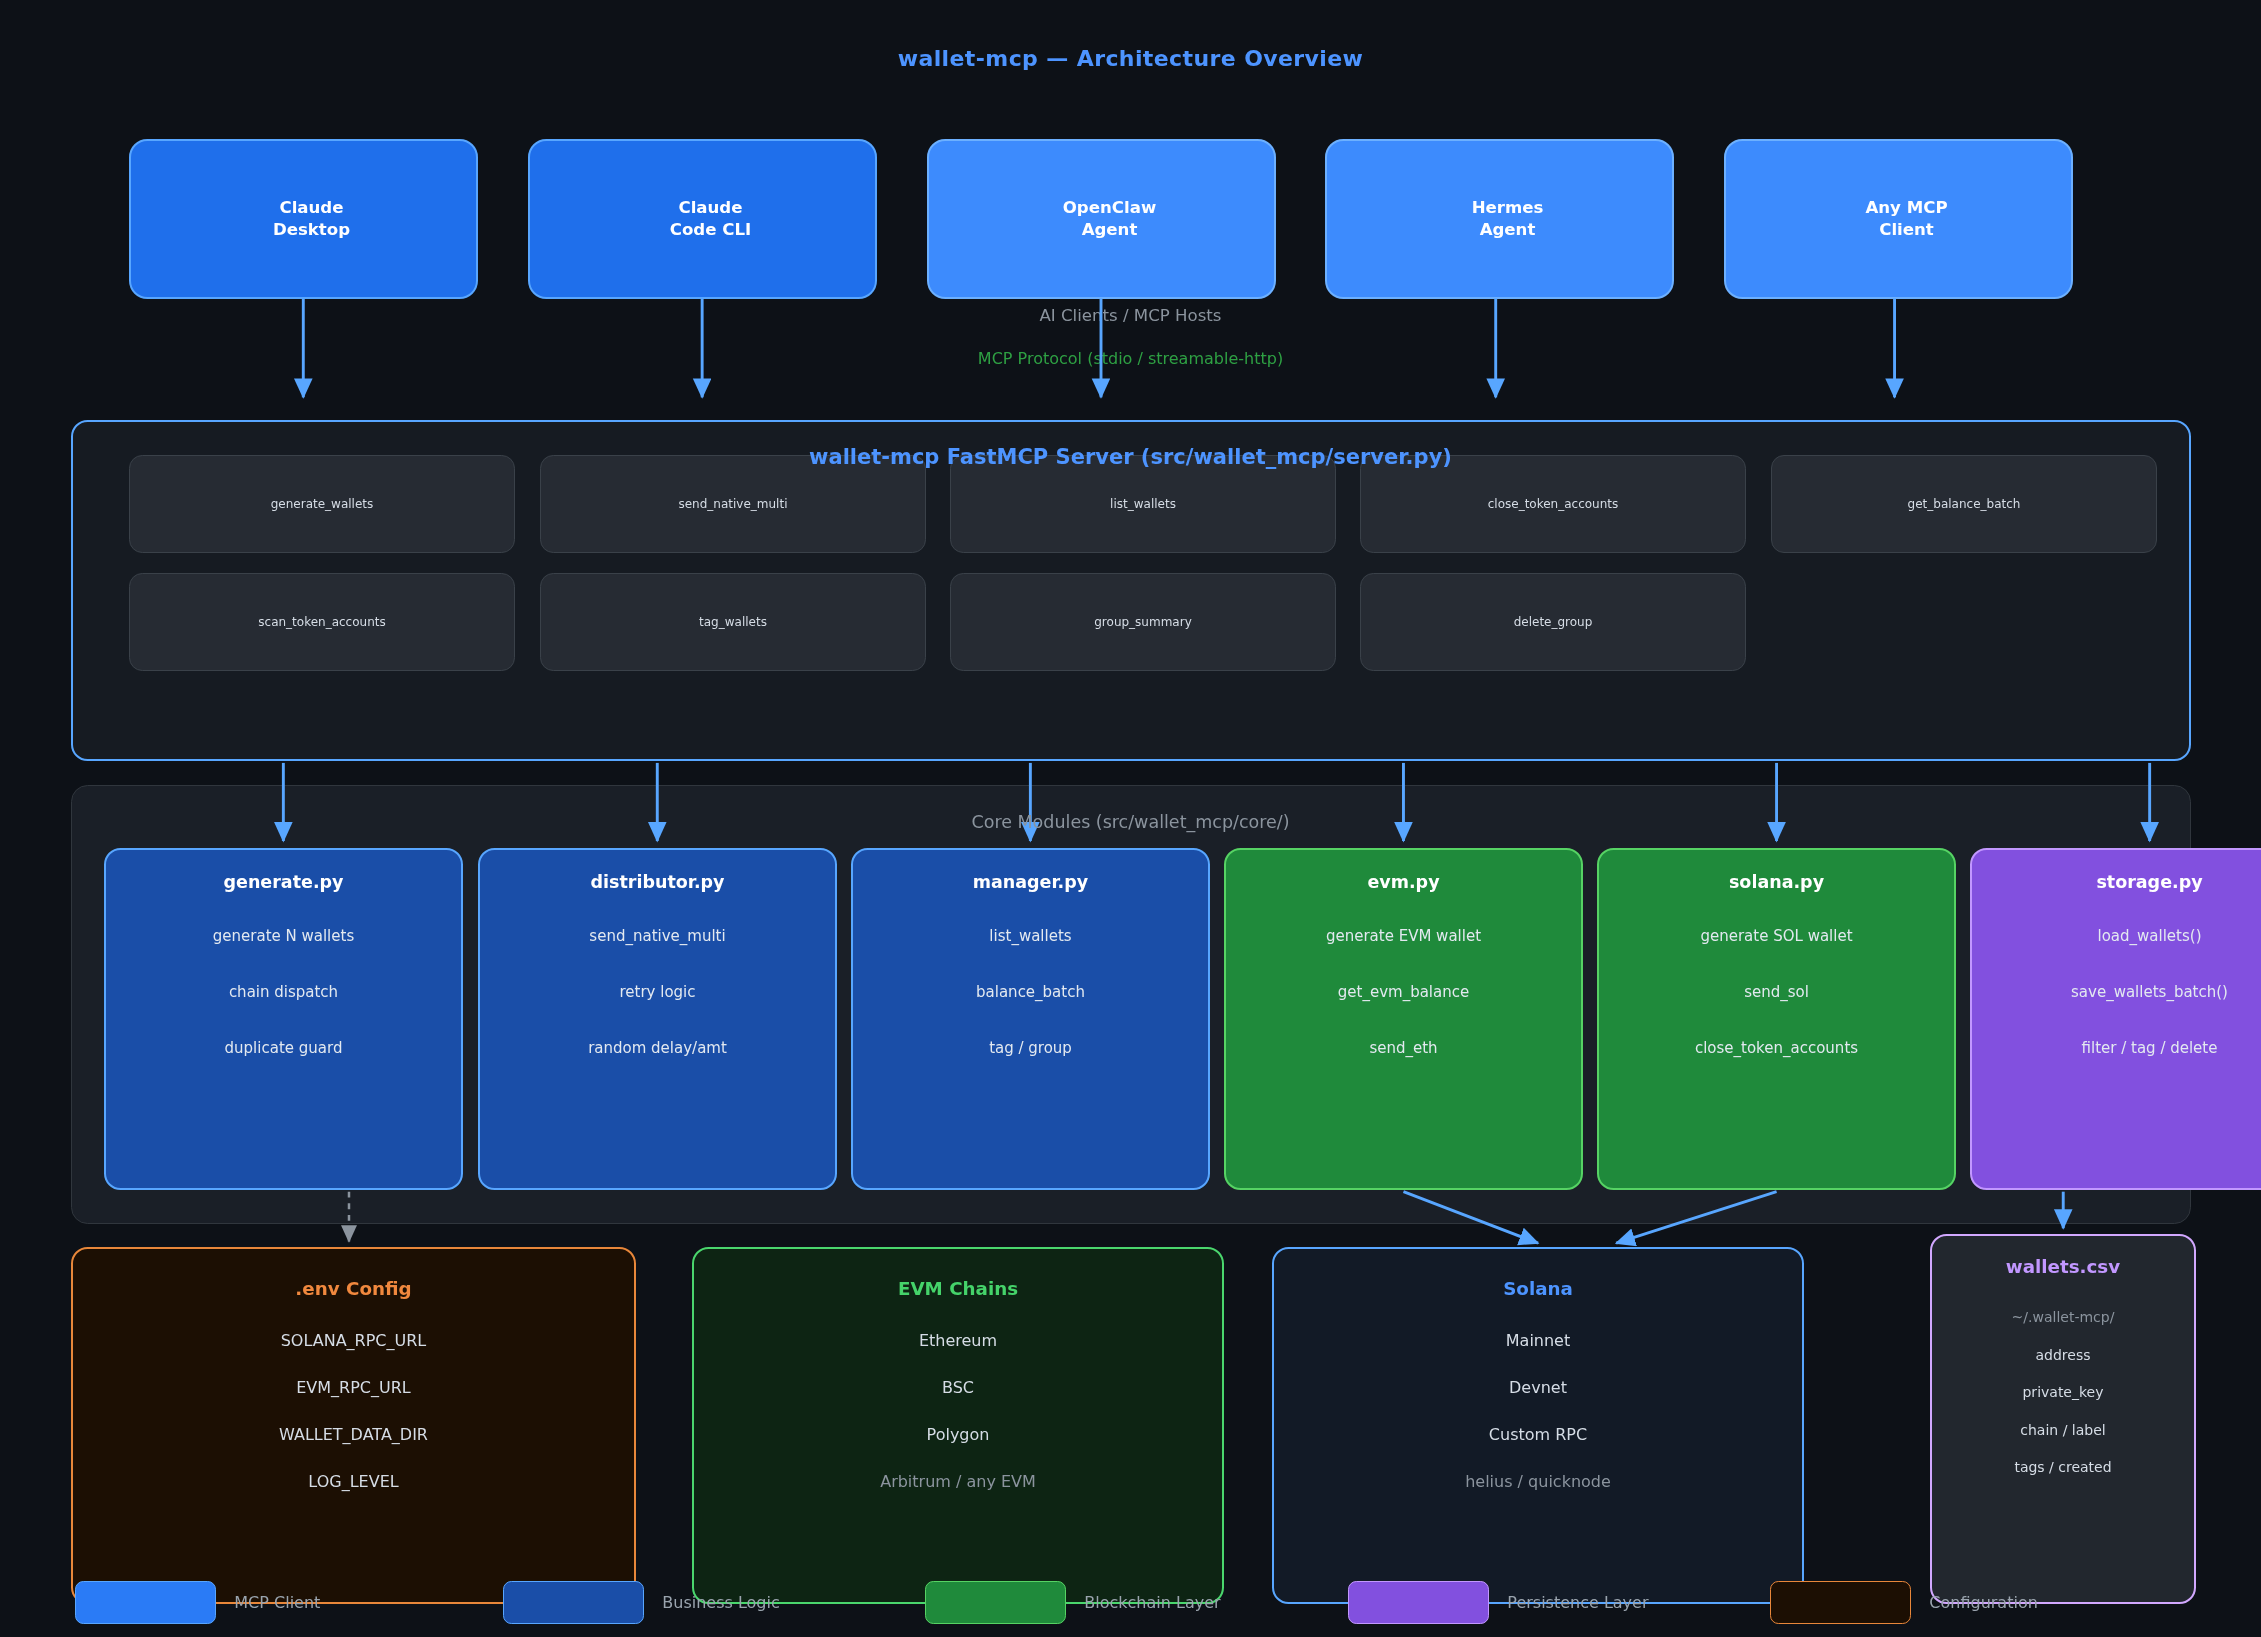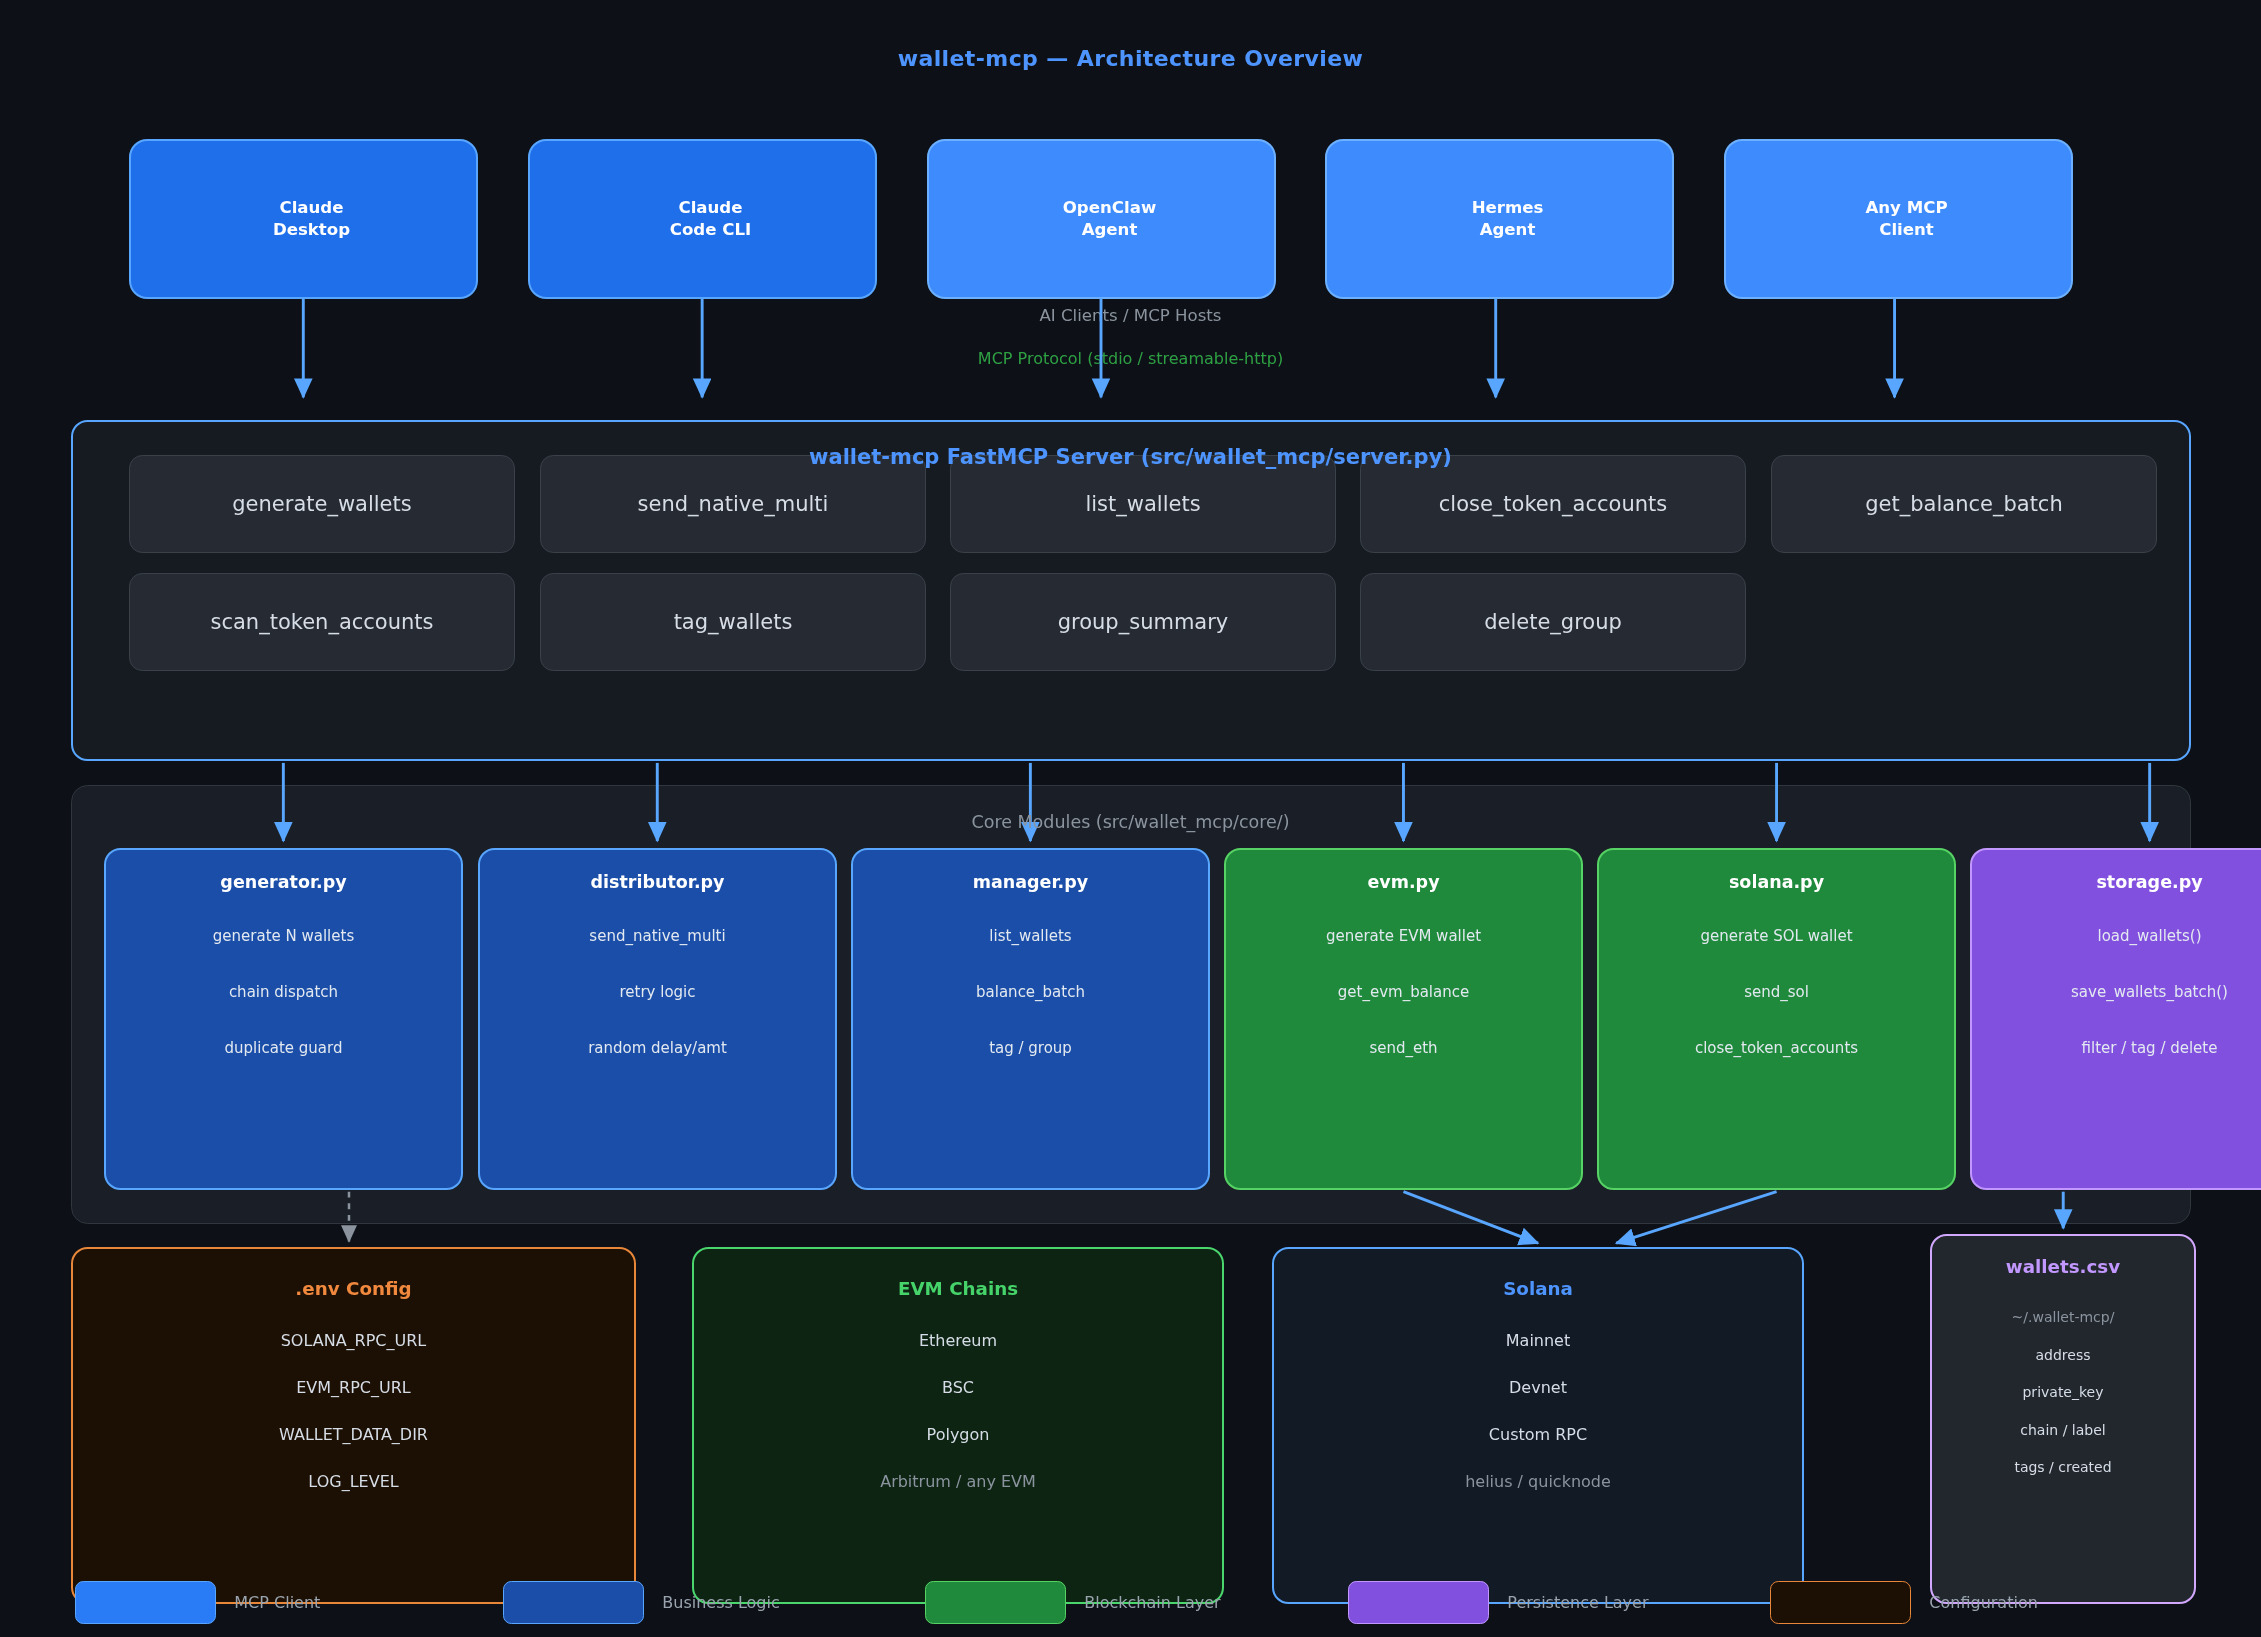--- a/index.html
+++ b/index.html
@@ -42,21 +42,21 @@
     box-sizing:border-box;
   }
   .server-title{
     position:absolute;left:0;top:445px;width:2261px;text-align:center;
     font-size:21px;font-weight:bold;color:#4d94ff;z-index:6;
   }
   .tool{
     position:absolute;height:98px;border-radius:13.3px;background:#262b33;
     border:0.8px solid #3a4149;box-sizing:border-box;
     display:flex;align-items:center;justify-content:center;
-    font-size:21px;color:#d6dde6;
+    font-size:12px;color:#d6dde6;
   }
 
   
   .core-box{
     position:absolute;left:71px;top:785px;width:2120px;height:439px;
     border:0.8px solid #30363d;border-radius:16.6px;background:#1a1f27;
     box-sizing:border-box;
   }
   .core-caption{
     position:absolute;left:0;top:812px;width:2261px;text-align:center;
@@ -145,21 +145,21 @@
 
   <div class="tool" style="left:129px;top:573px;width:386px;">scan_token_accounts</div>
   <div class="tool" style="left:540px;top:573px;width:386px;">tag_wallets</div>
   <div class="tool" style="left:950px;top:573px;width:386px;">group_summary</div>
   <div class="tool" style="left:1360px;top:573px;width:386px;">delete_group</div>
 
   <div class="core-box"></div>
   <div class="core-caption">Core Modules   (src/wallet_mcp/core/)</div>
 
   <div class="module blue" style="left:104px;">
-    <div class="m-title">generator.py</div>
+    <div class="m-title">generate.py</div>
     <div class="m-item">generate N wallets</div>
     <div class="m-item">chain dispatch</div>
     <div class="m-item">duplicate guard</div>
   </div>
   <div class="module blue" style="left:478px;">
     <div class="m-title">distributor.py</div>
     <div class="m-item">send_native_multi</div>
     <div class="m-item">retry logic</div>
     <div class="m-item">random delay/amt</div>
   </div>

